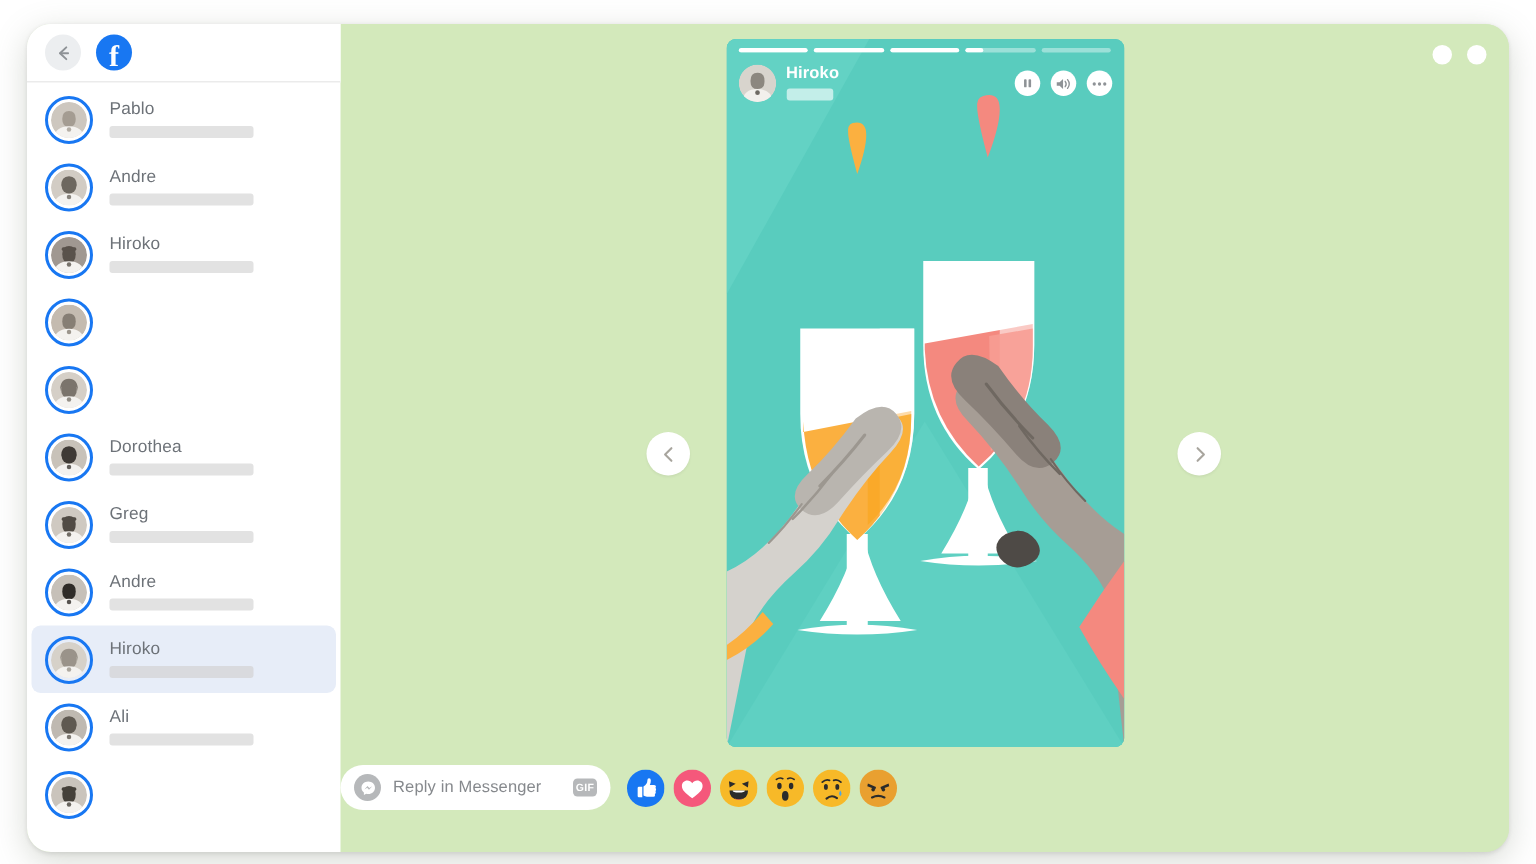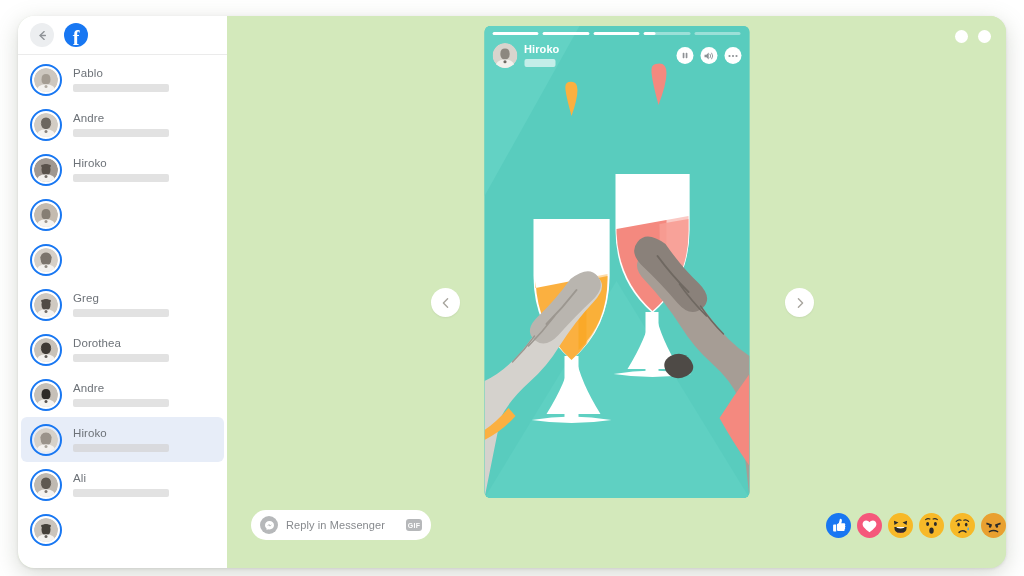--- a/index.html
+++ b/index.html
@@ -254,24 +254,23 @@
   #nav-next { right: 192px; }
   .nav-arrow svg { display:block; }
 
   
   #reply-bar {
     position: absolute;
     bottom: 28px;
     left: 0; right: 0;
     display: flex;
     align-items: center;
-    justify-content: space-between;
+    justify-content: flex-start;
     gap: 11px;
     z-index: 7;
-    margin-left: 24px;
   }
 
   #reply-pill {
     width: 180px;
     height: 30px;
     border-radius: 16px;
     background: #ffffff;
     display: flex;
     align-items: center;
     padding: 0 9px;
@@ -408,47 +407,47 @@
     <path d="M2.5 32 q1.5 -10.5 13.5 -10.5 q12 0 13.5 10.5 z" fill="#f4f2ef"></path>
     <circle cx="16" cy="24.5" r="2" fill="#7b746c" opacity="0.8"></circle>
   </svg>
             </div>
           </div>
         </div>
         <div class="contact-row">
           <div class="avatar-ring">
             <div class="avatar-img">
               <svg viewBox="0 0 32 32">
+    <circle cx="16" cy="16" r="16" fill="#c8c2b9"></circle>
+    <circle cx="16" cy="15" r="6.5" fill="#3f3a35"></circle>
+            <path d="M9 15 q0 -9 7 -9 q7 0 7 9 q-3 -5 -7 -5 q-4 0 -7 5z" fill="#3f3a35"></path>
+    <path d="M2.5 32 q1.5 -10.5 13.5 -10.5 q12 0 13.5 10.5 z" fill="#f4f2ef"></path>
+    <circle cx="16" cy="24.5" r="2" fill="#3f3a35" opacity="0.8"></circle>
+  </svg>
+            </div>
+          </div>
+          <div class="contact-text">
+            <div class="contact-name">Dorothea</div>
+            <div class="contact-bar"></div>
+          </div>
+        </div>
+        <div class="contact-row">
+          <div class="avatar-ring">
+            <div class="avatar-img">
+              <svg viewBox="0 0 32 32">
     <circle cx="16" cy="16" r="16" fill="#cfc9c1"></circle>
     <path d="M16 8 q6 0 6 7 q0 8 -6 8 q-6 0 -6 -8 q0 -7 6 -7z" fill="#514b44"></path>
             <rect x="9.5" y="9" width="13" height="3.2" rx="1.4" fill="#514b44"></rect>
     <path d="M2.5 32 q1.5 -10.5 13.5 -10.5 q12 0 13.5 10.5 z" fill="#f4f2ef"></path>
     <circle cx="16" cy="24.5" r="2" fill="#514b44" opacity="0.8"></circle>
   </svg>
             </div>
           </div>
           <div class="contact-text">
             <div class="contact-name">Greg</div>
-            <div class="contact-bar"></div>
-          </div>
-        </div>
-        <div class="contact-row">
-          <div class="avatar-ring">
-            <div class="avatar-img">
-              <svg viewBox="0 0 32 32">
-    <circle cx="16" cy="16" r="16" fill="#c8c2b9"></circle>
-    <circle cx="16" cy="15" r="6.5" fill="#3f3a35"></circle>
-            <path d="M9 15 q0 -9 7 -9 q7 0 7 9 q-3 -5 -7 -5 q-4 0 -7 5z" fill="#3f3a35"></path>
-    <path d="M2.5 32 q1.5 -10.5 13.5 -10.5 q12 0 13.5 10.5 z" fill="#f4f2ef"></path>
-    <circle cx="16" cy="24.5" r="2" fill="#3f3a35" opacity="0.8"></circle>
-  </svg>
-            </div>
-          </div>
-          <div class="contact-text">
-            <div class="contact-name">Dorothea</div>
             <div class="contact-bar"></div>
           </div>
         </div>
         <div class="contact-row">
           <div class="avatar-ring">
             <div class="avatar-img">
               <svg viewBox="0 0 32 32">
     <circle cx="16" cy="16" r="16" fill="#c6c0b8"></circle>
     <path d="M16 8 q6 0 6 7 q0 7 -6 7 q-6 0 -6 -7 q0 -7 6 -7z" fill="#2f2b27"></path>
     <path d="M2.5 32 q1.5 -10.5 13.5 -10.5 q12 0 13.5 10.5 z" fill="#f4f2ef"></path>

